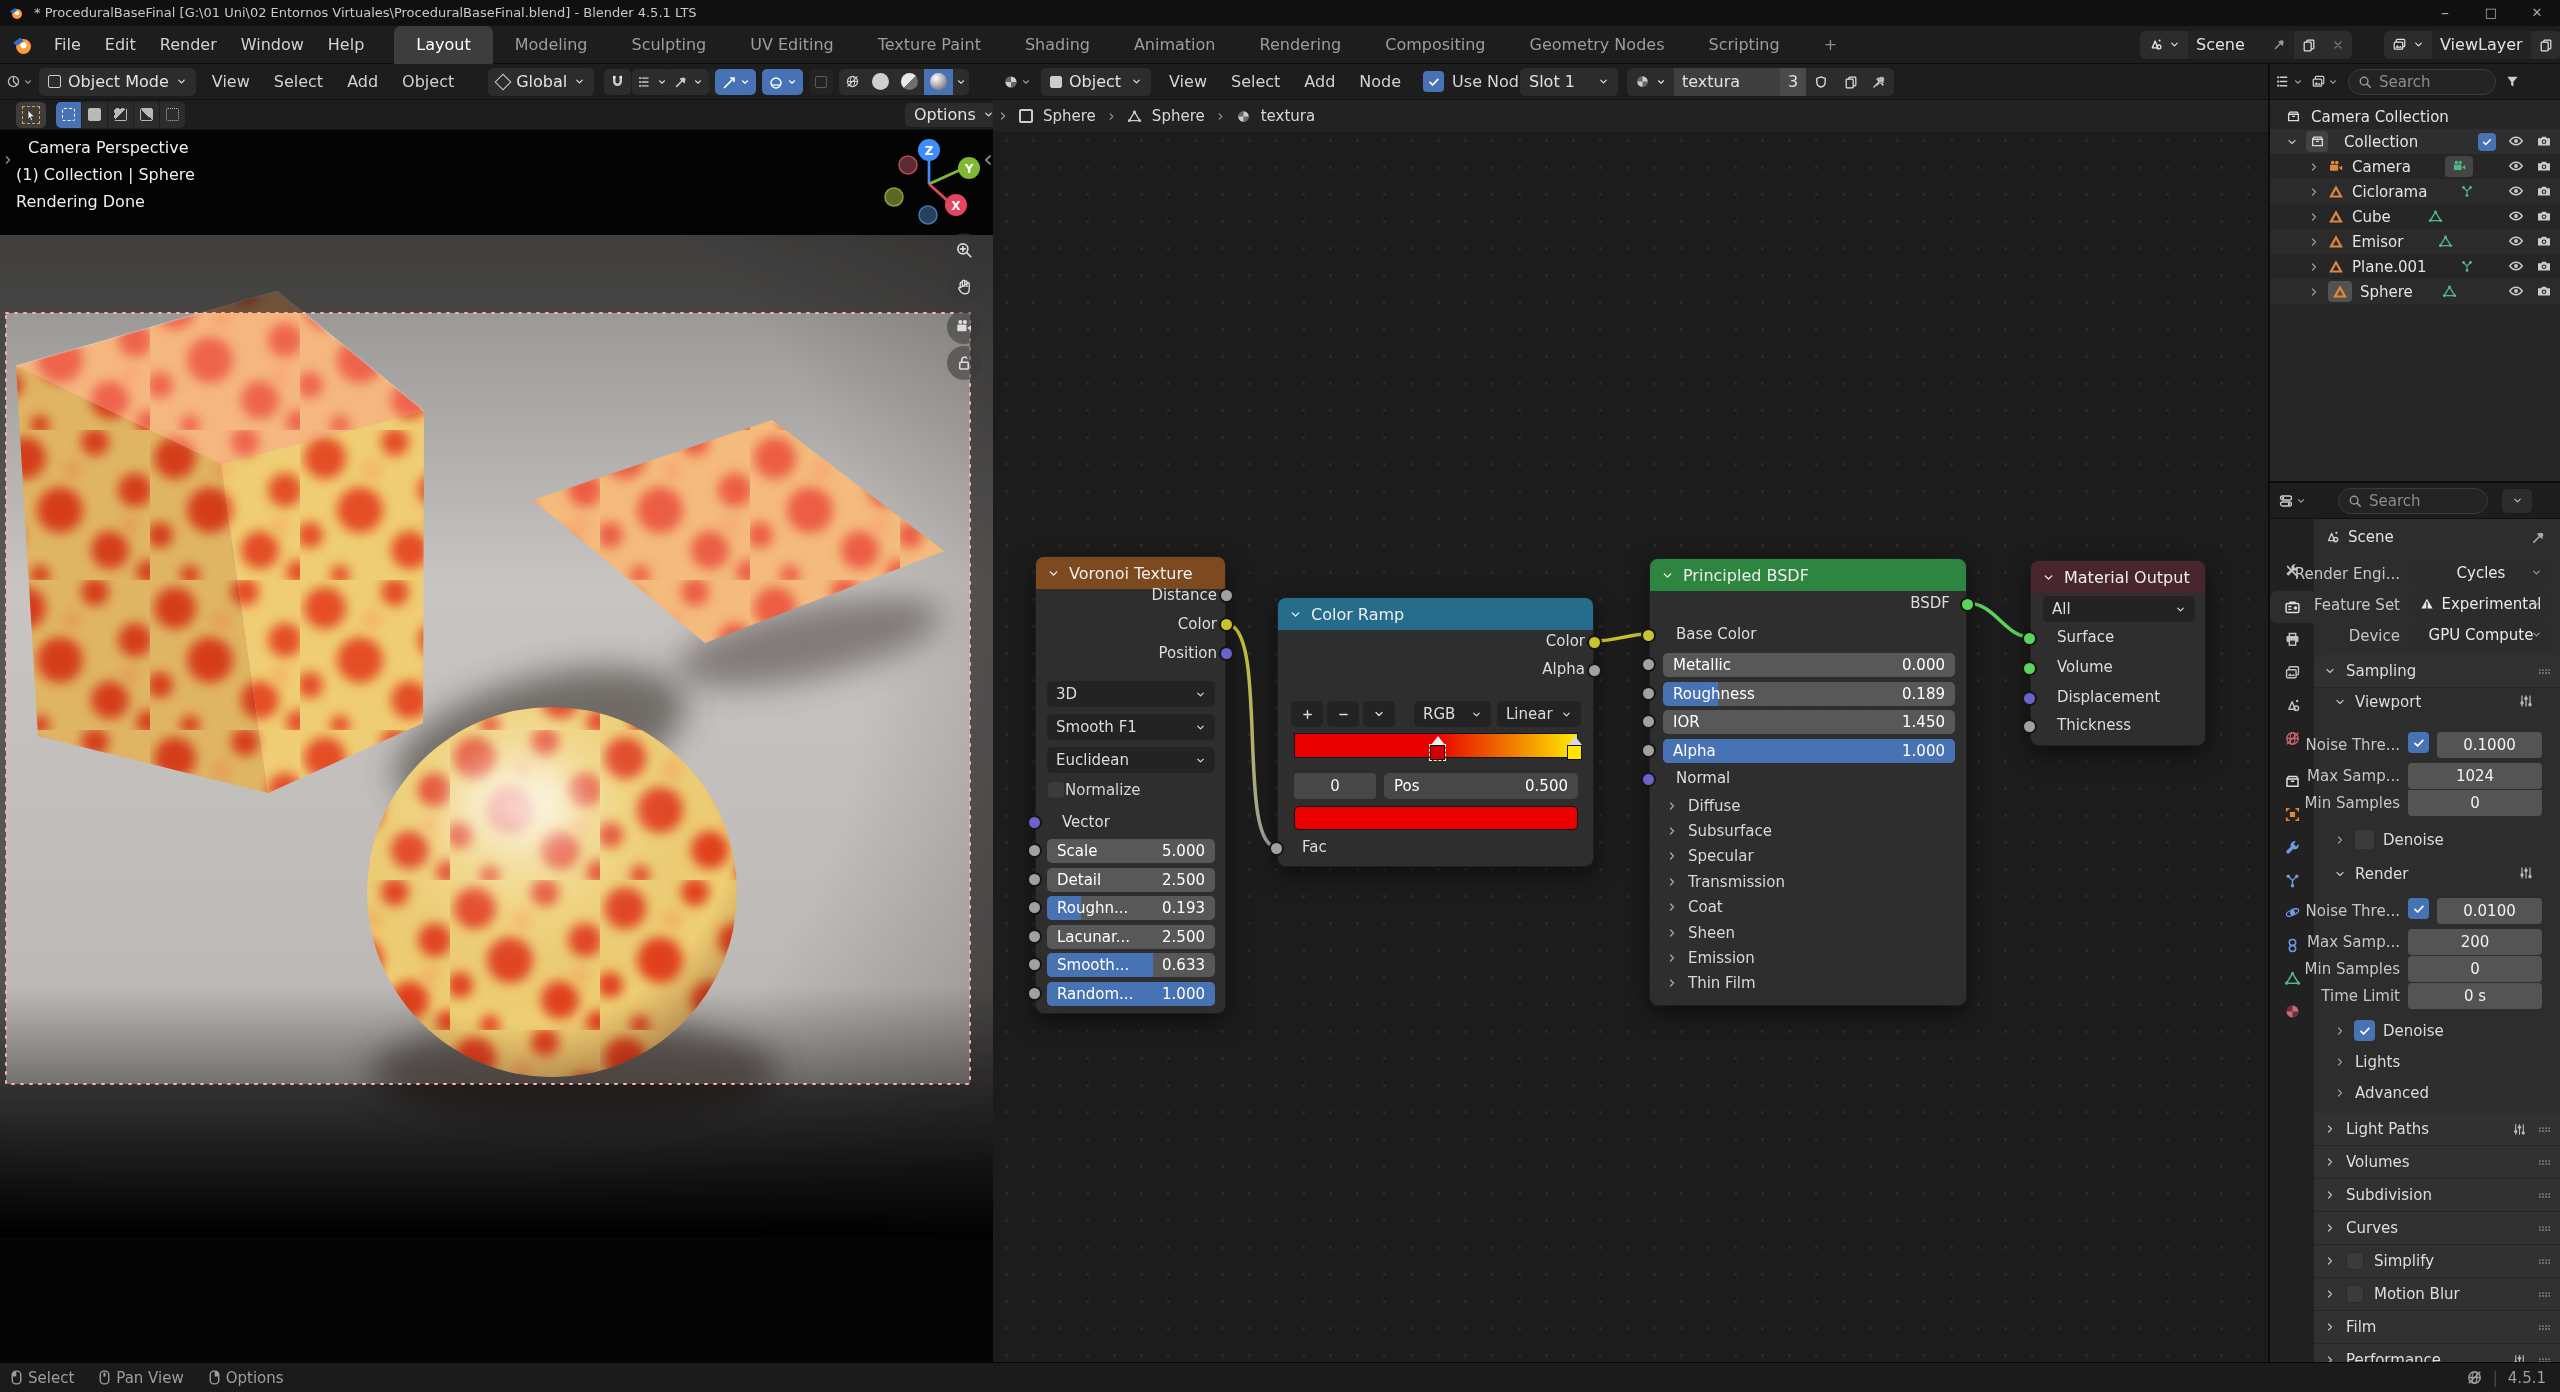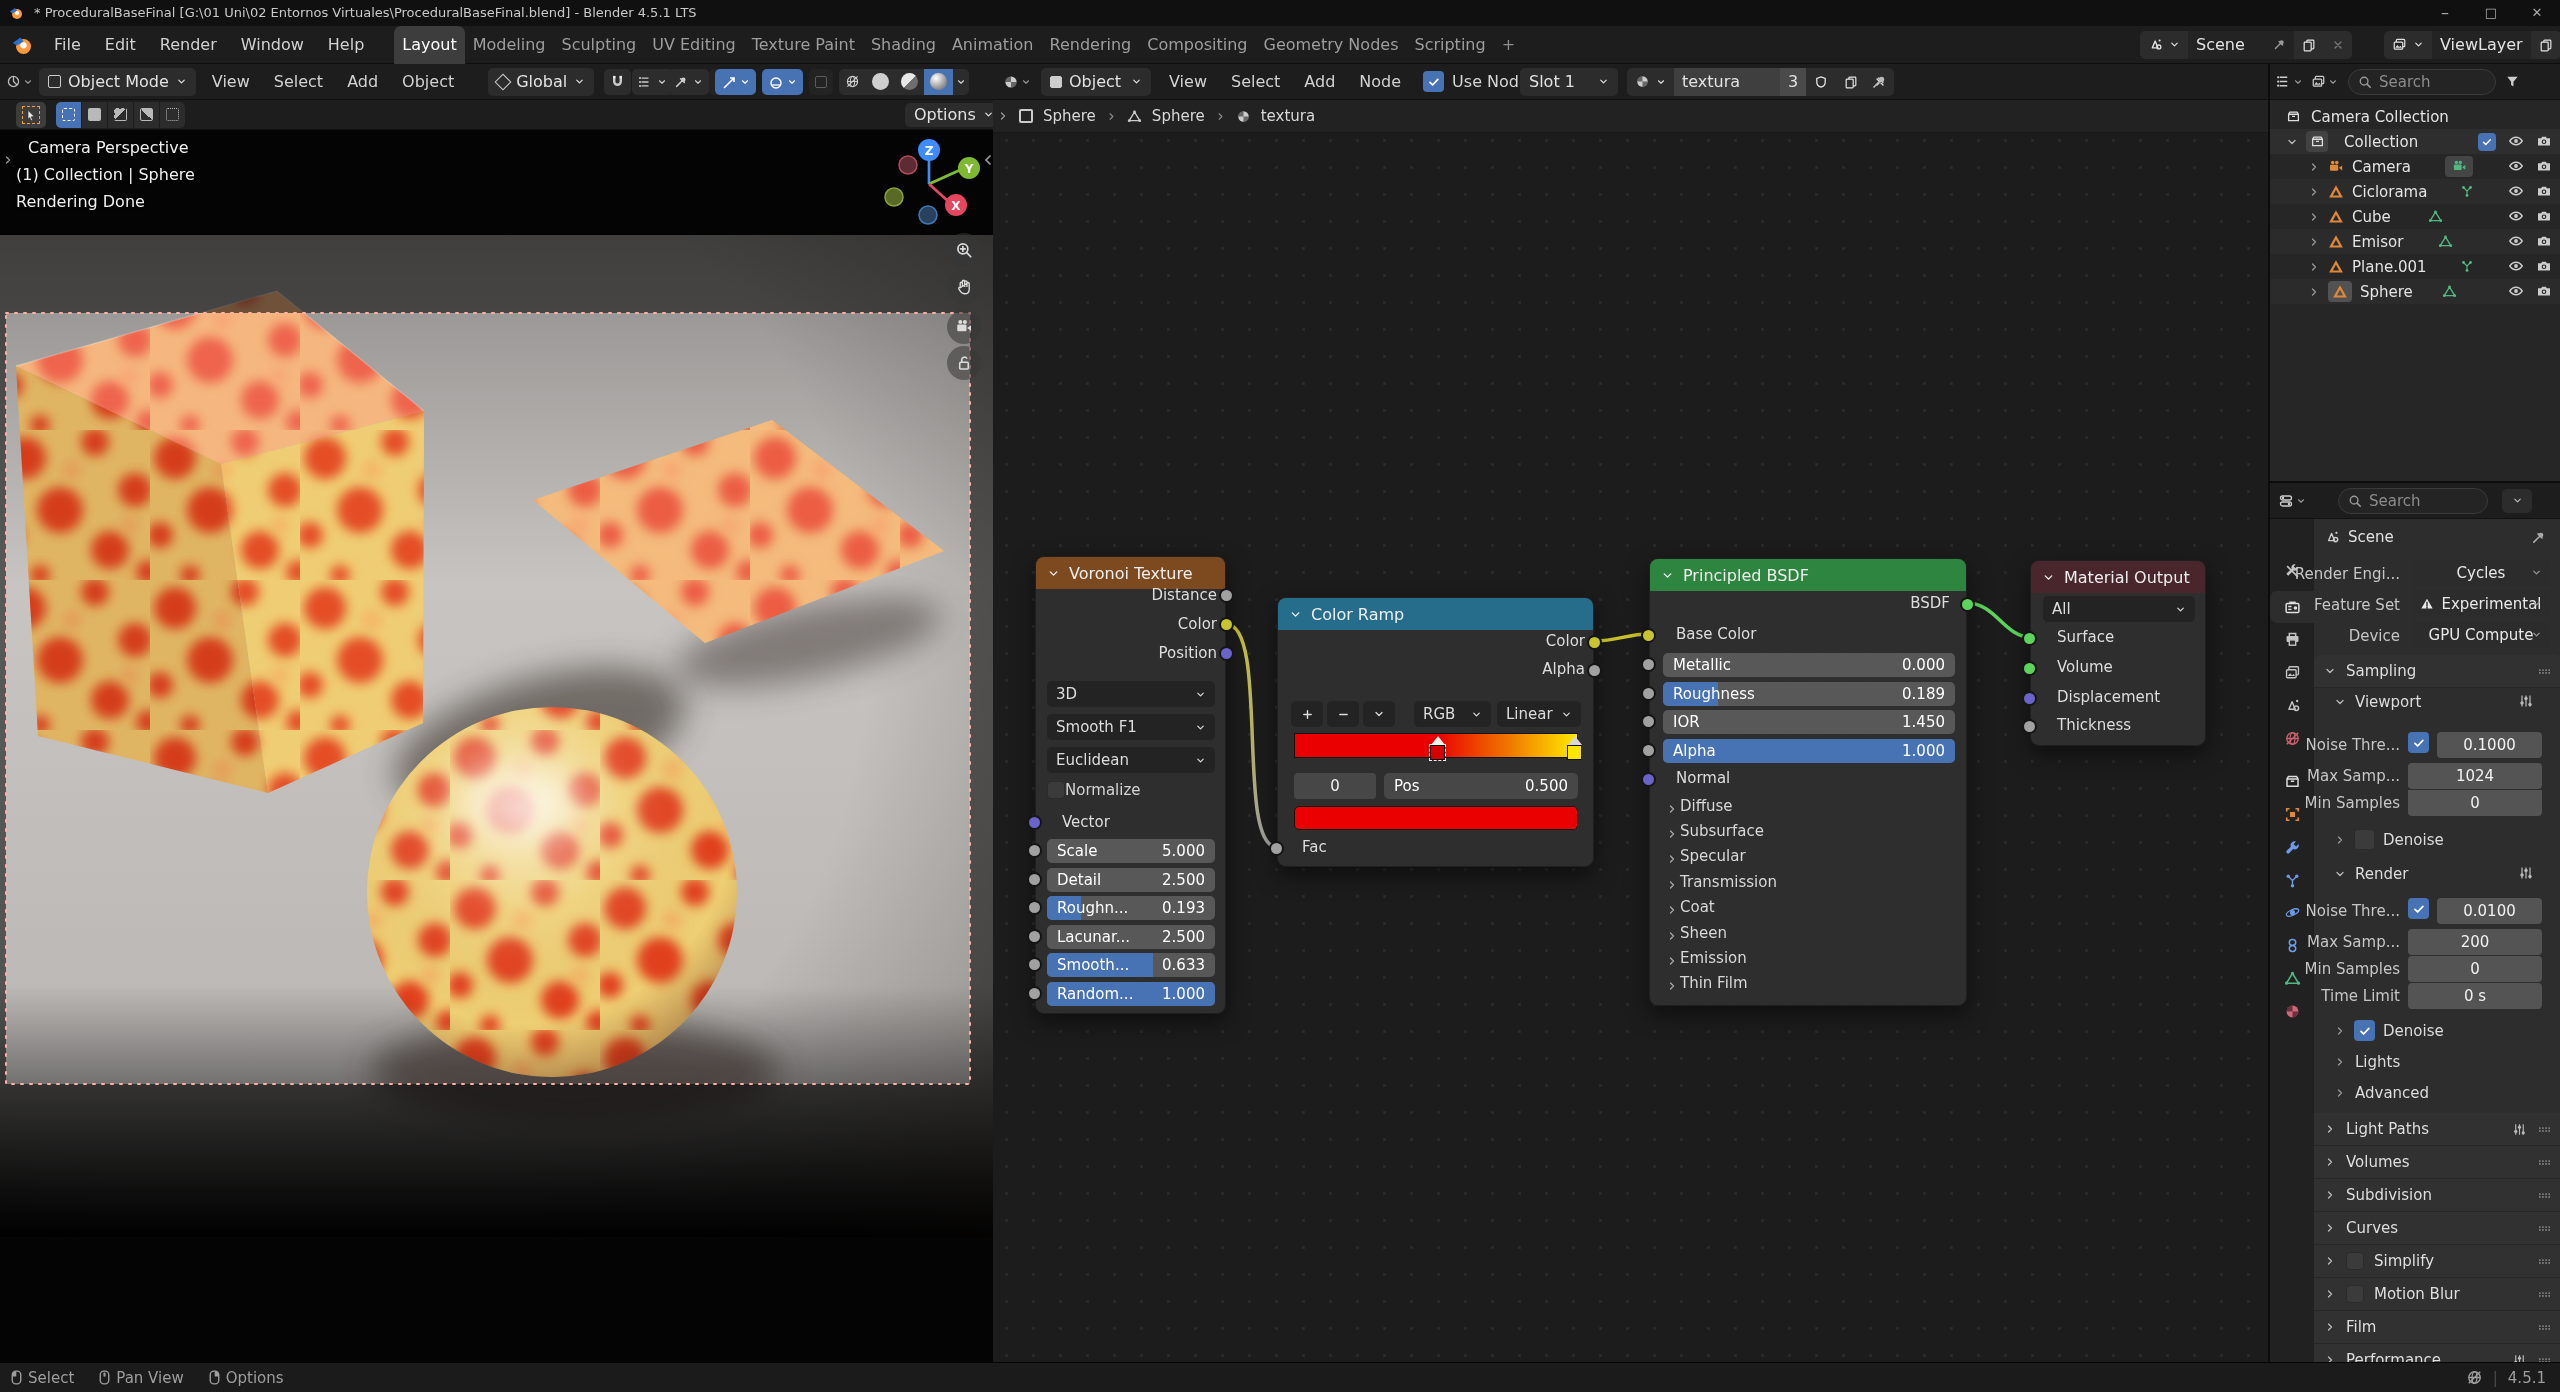--- a/index.html
+++ b/index.html
@@ -5,33 +5,33 @@
 *{box-sizing:border-box;margin:0;padding:0}
 html,body{background:#000}
 .app{position:relative;width:2560px;height:1392px;overflow:hidden;background:#161616;
   font-family:"DejaVu Sans","Liberation Sans",sans-serif;color:#d5d5d5;font-size:16px;}
 .a{position:absolute}
 .f{display:flex;align-items:center}
 .ic{flex:none}
 .w{background:#2c2c2c;border-radius:5px;height:28px;display:inline-flex;align-items:center;gap:7px;padding:0 9px;color:#e2e2e2;font-size:16px;white-space:nowrap}
 .wseg{background:#2c2c2c;height:28px;display:inline-flex;align-items:center;gap:6px;padding:0 8px;color:#e2e2e2;font-size:16px}
 .menu{color:#d2d2d2;font-size:16px;padding:0 12px;white-space:nowrap}
-.tab{height:38px;display:inline-flex;align-items:center;padding:0 8px;color:#9d9d9d;font-size:16px;border-radius:7px 7px 0 0;white-space:nowrap}
+.tab{height:38px;display:inline-flex;align-items:center;padding:0 22px;color:#9d9d9d;font-size:16px;border-radius:7px 7px 0 0;white-space:nowrap}
 .tab.on{background:#3d3d3d;color:#fff}
 .hdr{background:#1d1d1d;border-bottom:1px solid #111}
 .node{position:absolute;background:rgba(47,47,47,.97);border:1px solid #1f1f1f;border-radius:9px;box-shadow:0 8px 22px rgba(0,0,0,.5)}
 .nhead{height:32px;border-radius:8px 8px 0 0;display:flex;align-items:center;gap:9px;padding:0 11px;color:#eee;font-size:16px;white-space:nowrap}
 .olab{position:absolute;right:8px;font-size:15px;color:#ddd;white-space:nowrap}
 .ilab{position:absolute;left:26px;font-size:15px;color:#ddd;white-space:nowrap}
 .sock{position:absolute;width:15px;height:15px;border-radius:50%;border:2px solid #151515}
 .srow{position:absolute;height:24px;border-radius:5px;background:#585858;display:flex;align-items:center;justify-content:space-between;padding:0 10px;font-size:15px;color:#fff;overflow:hidden;white-space:nowrap}
 .srow .fl{position:absolute;left:0;top:0;bottom:0;background:#4772b3}
 .srow span{position:relative;z-index:1}
 .drop{position:absolute;height:26px;background:#232323;border-radius:5px;display:flex;align-items:center;justify-content:space-between;padding:0 9px;font-size:15px;color:#dcdcdc;white-space:nowrap}
-.secrow{position:absolute;left:16px;display:flex;align-items:flex-end;gap:2px;font-size:15px;color:#d8d8d8;white-space:nowrap}
+.secrow{position:absolute;left:16px;display:flex;align-items:center;gap:10px;font-size:15px;color:#d8d8d8;white-space:nowrap}
 .cb{width:21px;height:21px;border-radius:4px;background:#4772b3;display:inline-flex;align-items:center;justify-content:center;color:#fff;flex:none}
 .cb.off{background:#3b3b3b;border:1px solid #2b2b2b}
 .pfield{position:absolute;background:#545454;border-radius:4px;height:26px;display:flex;align-items:center;justify-content:center;color:#f2f2f2;font-size:15px;white-space:nowrap}
 .plab{position:absolute;color:#c6c6c6;font-size:15px;text-align:left;white-space:nowrap}
 .pdrop{position:absolute;background:#2c2c2c;border-radius:4px;height:27px;display:flex;align-items:center;justify-content:center;gap:7px;color:#e8e8e8;font-size:15px;white-space:nowrap}
 .pdrop .cv{position:absolute;right:8px}
 .phead{position:absolute;left:2312px;width:248px;height:33px;background:#313131;border-bottom:1px solid #262626;display:flex;align-items:center;gap:10px;padding:0 10px;font-size:15px;color:#dedede;white-space:nowrap}
 .orow{position:absolute;left:2268px;width:292px;height:25px;display:flex;align-items:center;font-size:15px;color:#e3e3e3;white-space:nowrap}
 .ovl{font-size:16px;color:#efefef;text-shadow:0 1px 3px rgba(0,0,0,.9);white-space:nowrap}
 .navbtn{position:absolute;width:34px;height:34px;border-radius:50%;background:rgba(55,55,55,.55);display:flex;align-items:center;justify-content:center;color:#dcdcdc}

